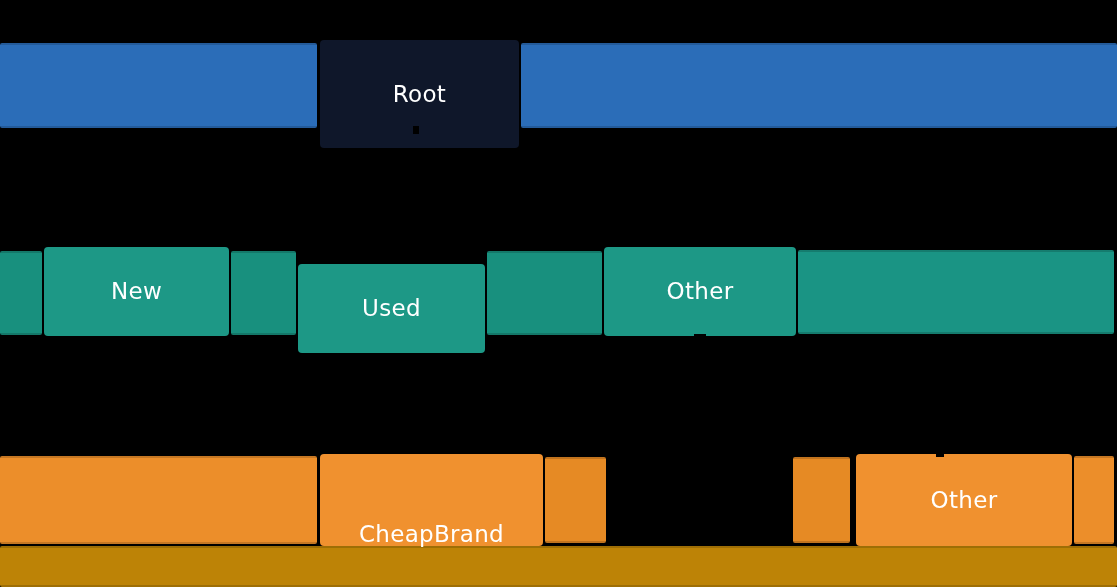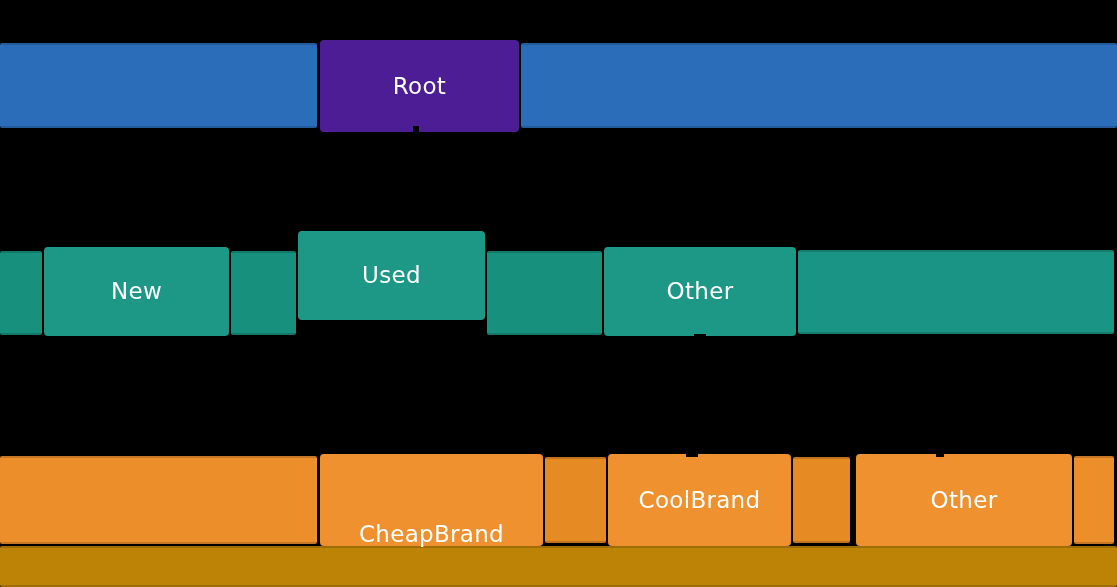--- a/index.html
+++ b/index.html
@@ -43,45 +43,42 @@
     position: absolute;
     background: #000000;
     z-index: 3;
   }
 </style>
 </head>
 <body>
 
 <div class="canvas" id="chart" style="background: rgb(0, 0, 0);">
     <div class="node band" style="left: 0px; top: 43px; width: 317px; height: 85px; background: rgb(43, 109, 184);"></div>
-    <div class="node tile" style="left: 320px; top: 40px; width: 199px; height: 92px; background: #4c1d95;">
+    <div class="node tile" style="left: 320px; top: 40px; width: 199px; height: 108px; background: #0f172a;">
       <span class="label">Root</span>
     </div>
     <div class="node band" style="left: 521px; top: 43px; width: 596px; height: 85px; background: rgb(43, 109, 184);"></div>
     <div class="node band" style="left: 0px; top: 251px; width: 42px; height: 84px; background: rgb(24, 144, 126);"></div>
     <div class="node tile" style="left: 44px; top: 247px; width: 185px; height: 89px; background: rgb(29, 152, 134); align-items: center;">
       <span class="label">New</span>
     </div>
     <div class="node band" style="left: 231px; top: 251px; width: 65px; height: 84px; background: rgb(24, 144, 126);"></div>
-    <div class="node tile" style="left: 298px; top: 231px; width: 187px; height: 89px; background: rgb(29, 152, 134);">
+    <div class="node tile" style="left: 298px; top: 264px; width: 187px; height: 89px; background: rgb(29, 152, 134);">
       <span class="label">Used</span>
     </div>
     <div class="node band" style="left: 487px; top: 251px; width: 115px; height: 84px; background: rgb(24, 144, 126);"></div>
     <div class="node tile" style="left: 604px; top: 247px; width: 192px; height: 89px; background: rgb(29, 152, 134);">
       <span class="label">Other</span>
     </div>
     <div class="node band" style="left: 798px; top: 250px; width: 316px; height: 84px; background: rgb(26, 148, 132);"></div>
     <div class="node band" style="left: 0px; top: 456px; width: 317px; height: 88px; background: rgb(236, 142, 42);"></div>
     <div class="node tile" style="left: 320px; top: 454px; width: 223px; height: 92px; background: rgb(240, 145, 47); align-items: flex-end;">
       <span class="label">CheapBrand</span>
     </div>
     <div class="node band" style="left: 545px; top: 457px; width: 61px; height: 86px; background: rgb(230, 138, 36);"></div>
-    <div class="node tile" style="left: 608px; top: 454px; width: 183px; height: 92px; background: rgb(240, 145, 47);">
-      <span class="label">CoolBrand</span>
-    </div>
     <div class="node band" style="left: 793px; top: 457px; width: 57px; height: 86px; background: rgb(230, 138, 36);"></div>
     <div class="node tile" style="left: 856px; top: 454px; width: 216px; height: 92px; background: rgb(240, 145, 47);">
       <span class="label">Other</span>
     </div>
     <div class="node band" style="left: 1074px; top: 456px; width: 40px; height: 88px; background: rgb(236, 142, 42);"></div>
     <div class="node band" style="left: 0px; top: 546px; width: 1117px; height: 41px; background: rgb(189, 131, 6);"></div>
     <div class="edge-mark" style="left: 413px; top: 126px; width: 6px; height: 8px;"></div>
     <div class="edge-mark" style="left: 694px; top: 334px; width: 12px; height: 8px;"></div>
     <div class="edge-mark" style="left: 686px; top: 447px; width: 12px; height: 10px;"></div>
     <div class="edge-mark" style="left: 936px; top: 448px; width: 8px; height: 9px;"></div>

